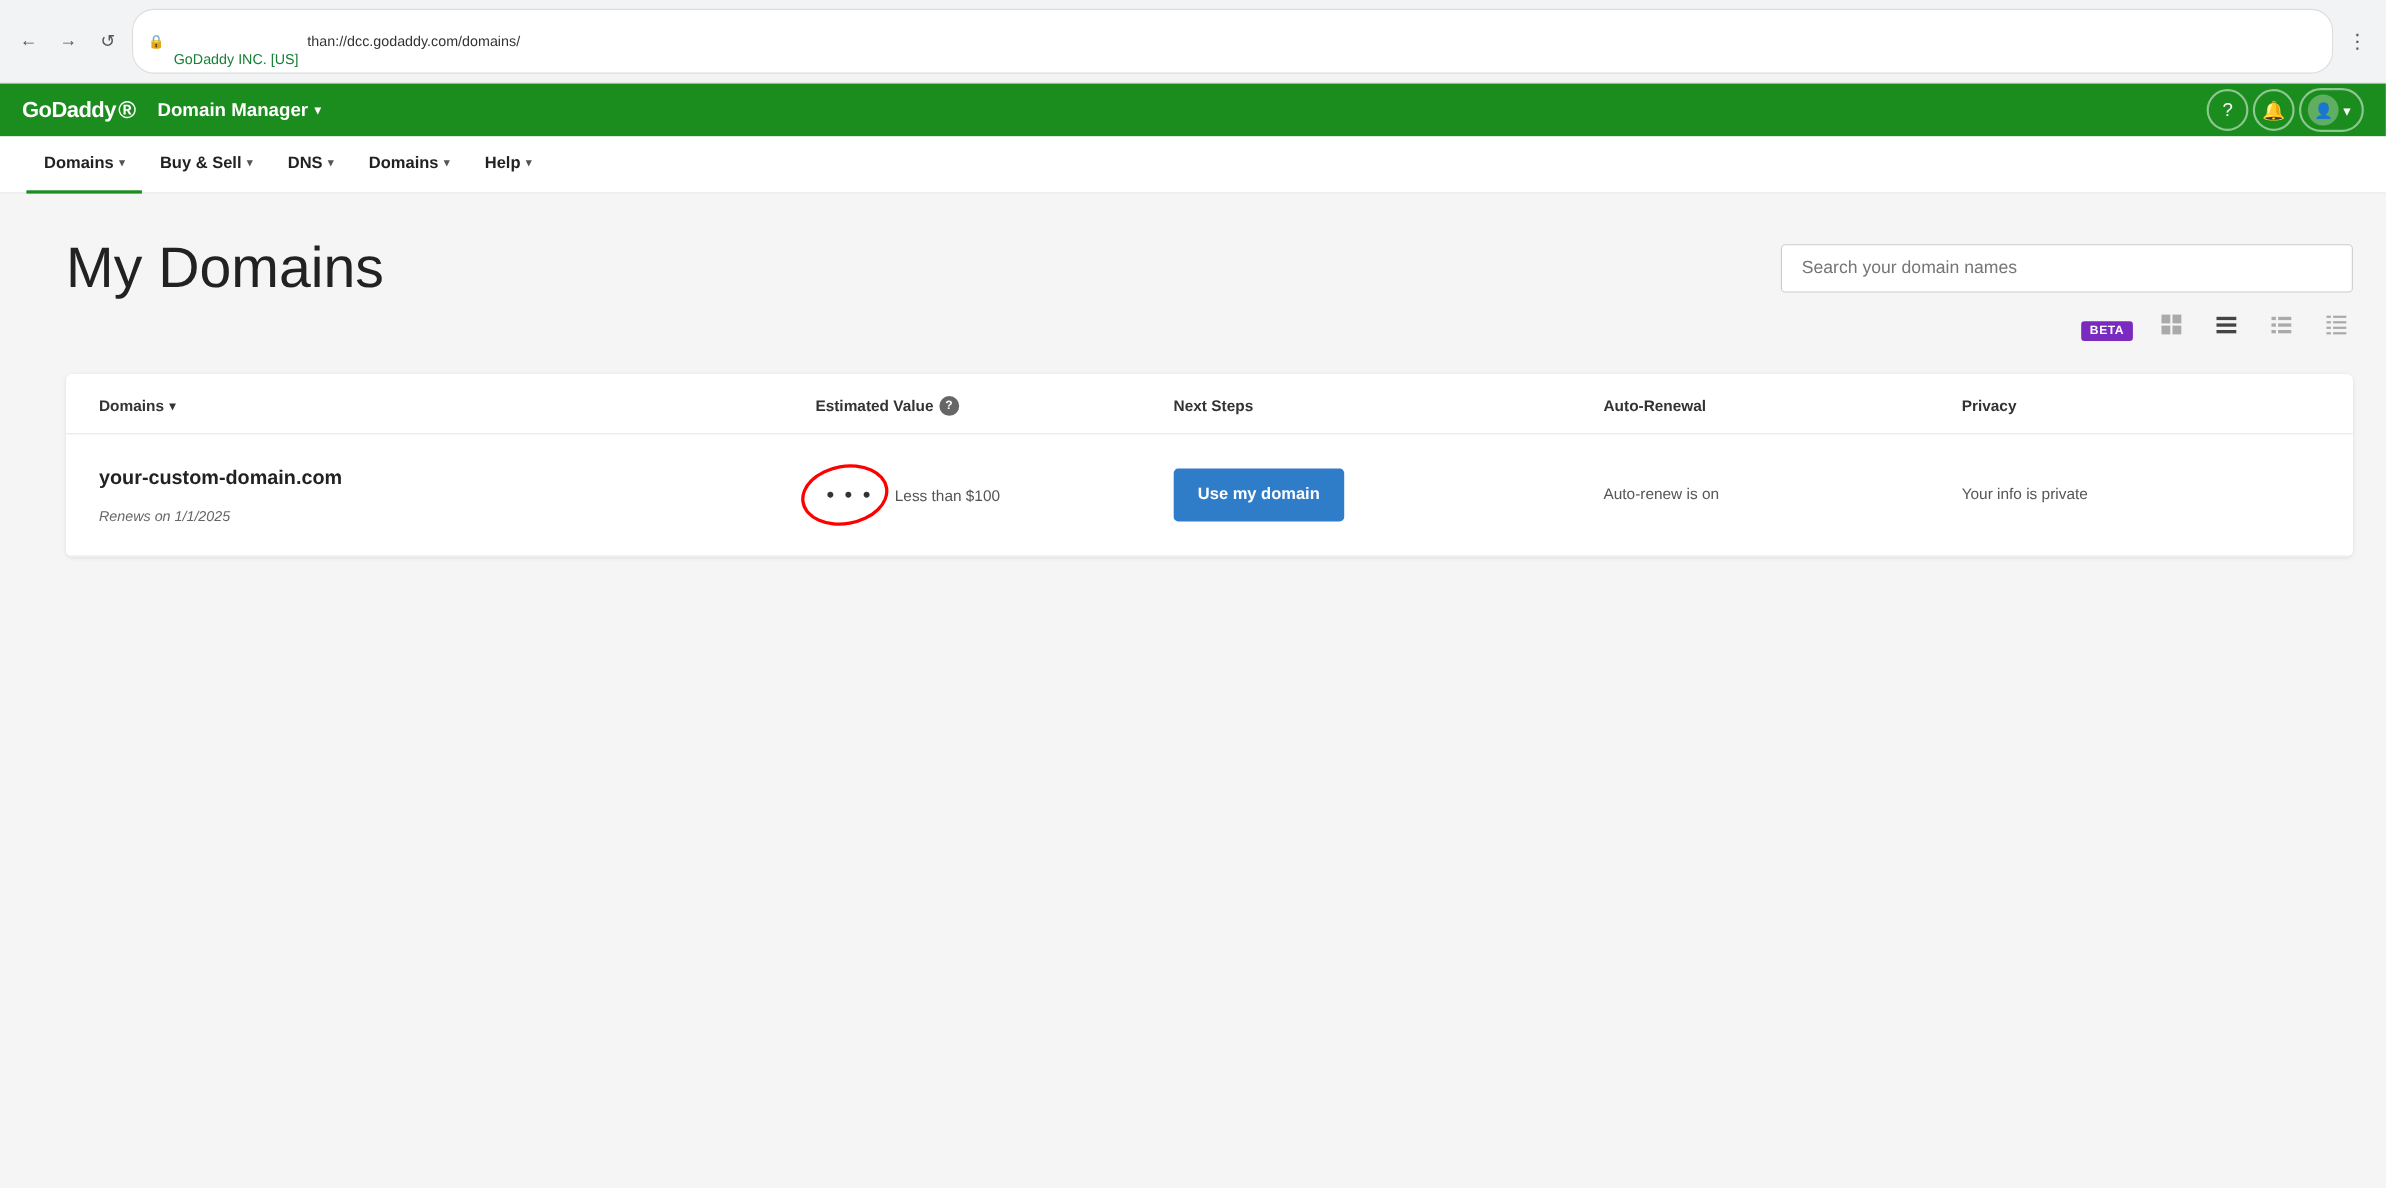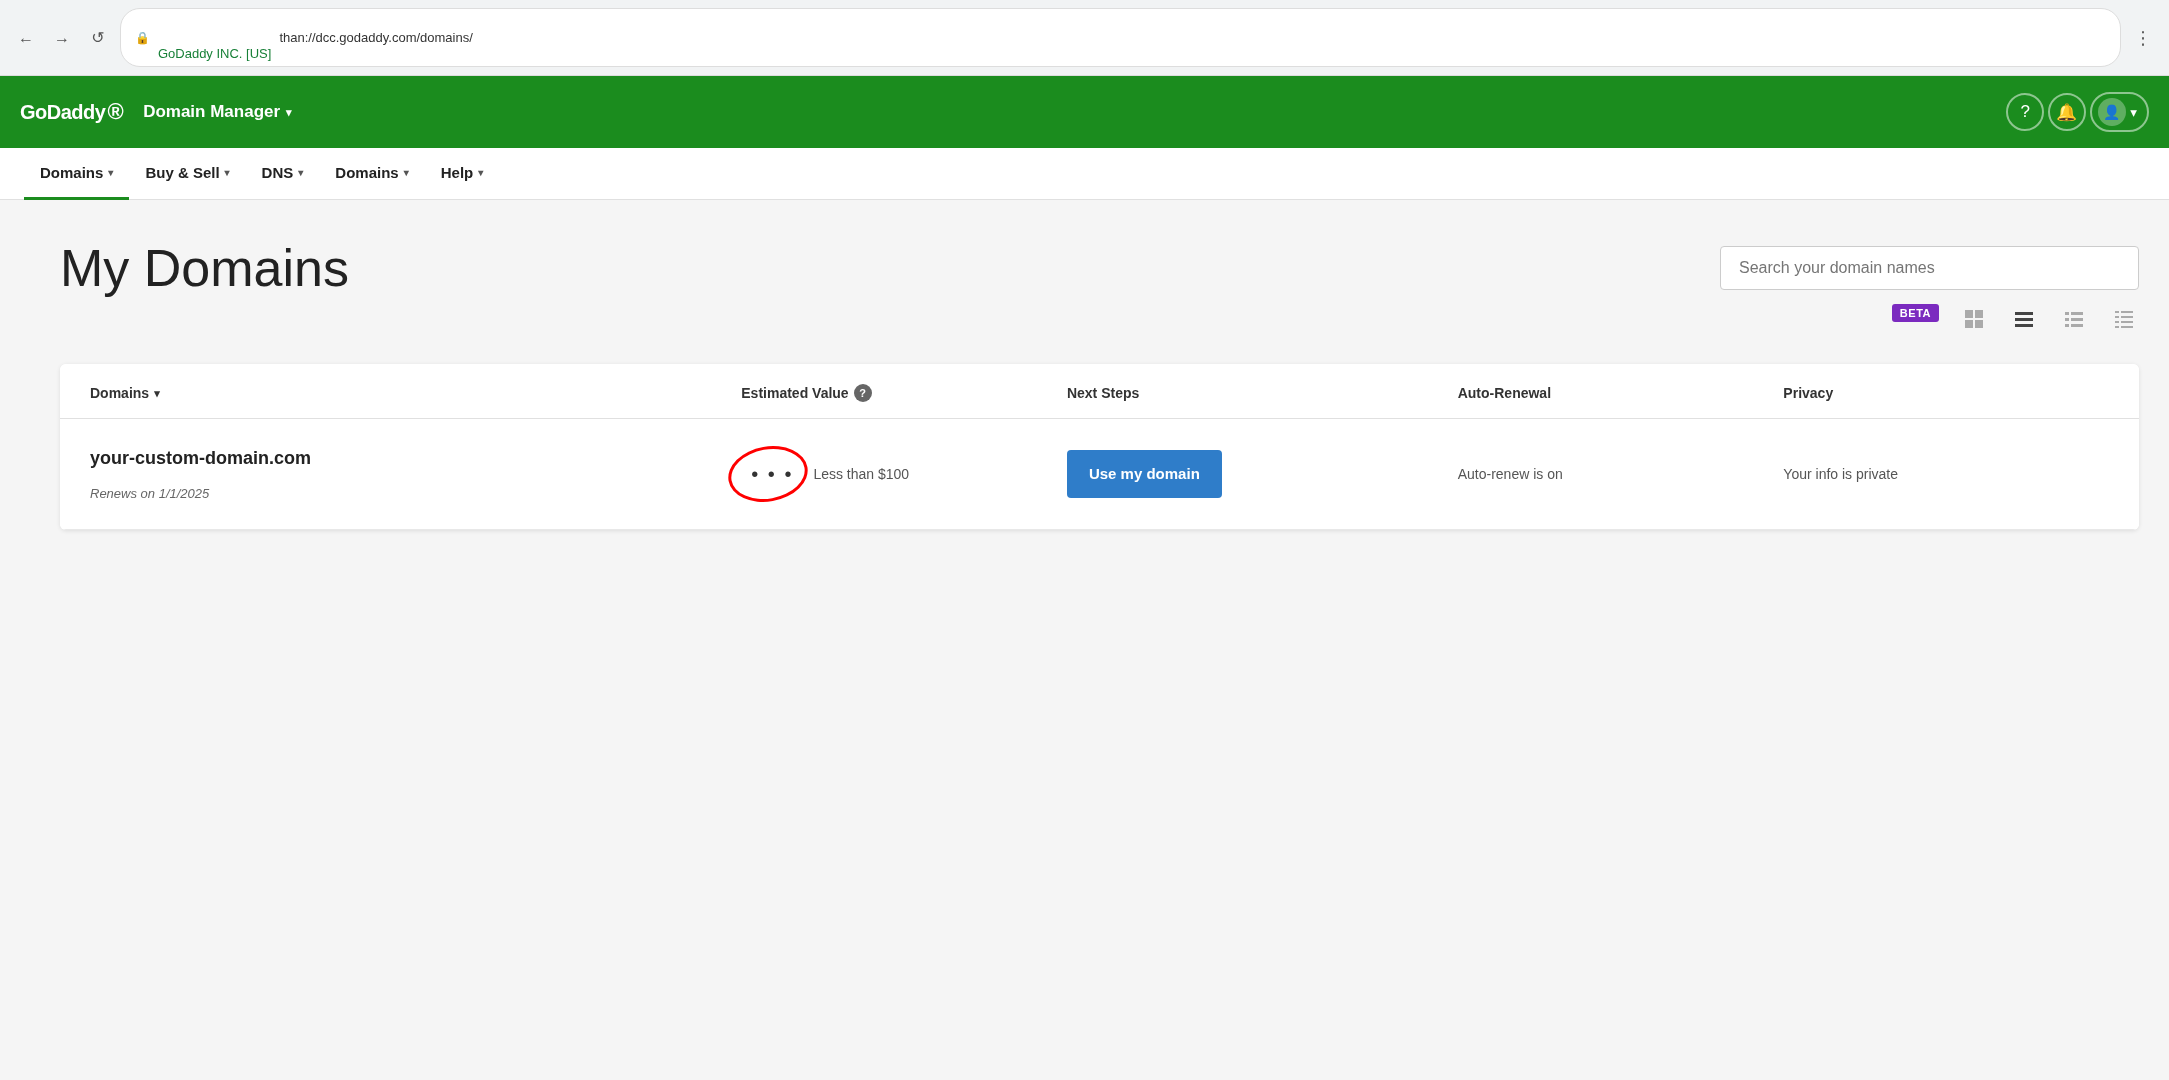--- a/index.html
+++ b/index.html
@@ -48,21 +48,21 @@
       color: #555;
       display: flex; align-items: center; justify-content: center;
     }
 
     
     .top-nav {
       background: #1b8c1e;
       display: flex;
       align-items: center;
       padding: 0 20px;
-      height: 72px;
+      height: 48px;
     }
     .godaddy-logo {
       color: white;
       font-size: 20px;
       font-weight: 800;
       letter-spacing: -0.5px;
       margin-right: 20px;
       display: flex;
       align-items: center;
       gap: 2px;
@@ -160,32 +160,32 @@
       line-height: 1.1;
     }
     .header-right {
       display: flex;
       flex-direction: column;
       align-items: flex-end;
       gap: 14px;
       margin-top: 6px;
     }
     .search-box {
-      width: 419px;
+      width: 520px;
       padding: 12px 18px;
       border: 1px solid #ccc;
       border-radius: 4px;
       font-size: 16px;
       color: #aaa;
       background: white;
       outline: none;
     }
     .view-controls {
       display: flex;
-      align-items: flex-start;
+      align-items: flex-end;
       gap: 20px;
       padding-left: 47px;
     }
     .beta-badge {
       background: #7b2abf;
       color: white;
       font-size: 11px;
       font-weight: 700;
       padding: 3px 8px;
       border-radius: 3px;

